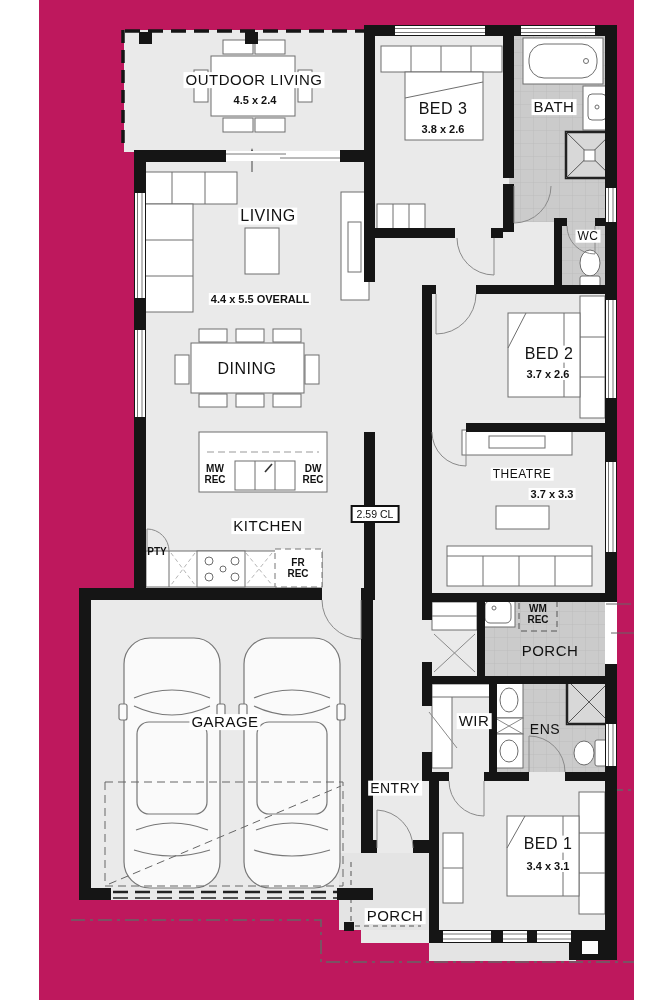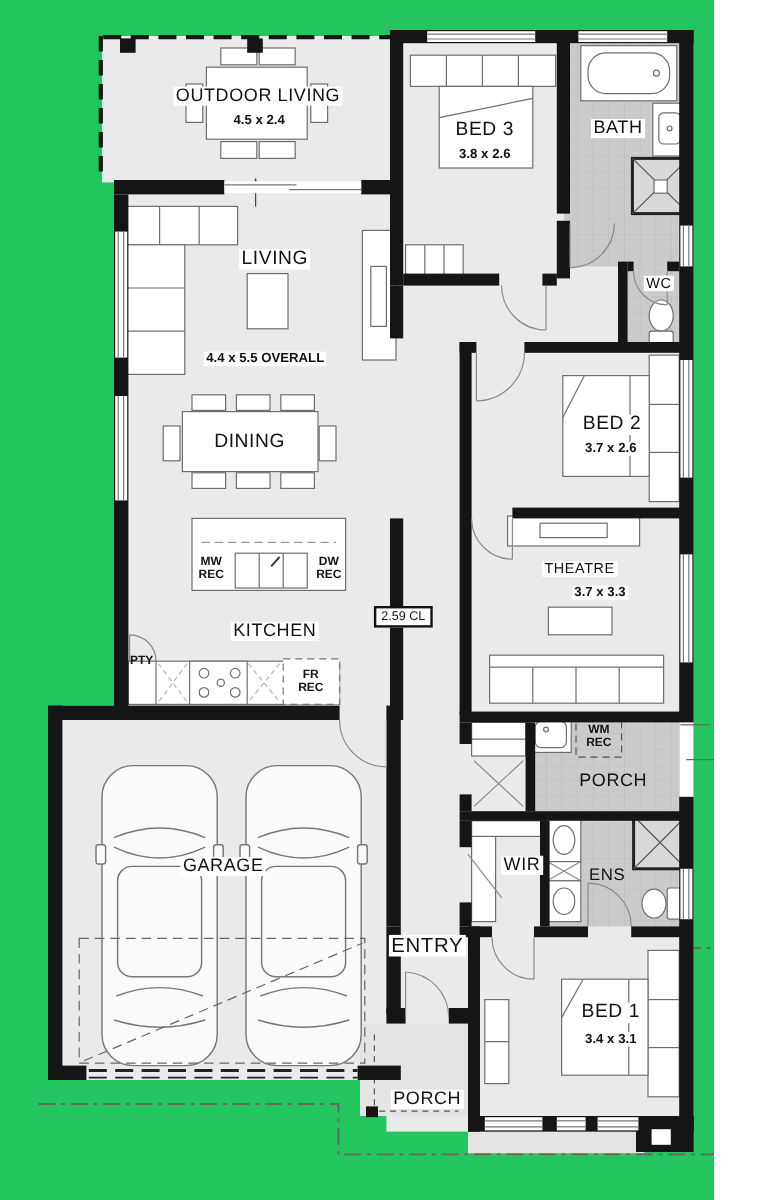--- a/index.html
+++ b/index.html
@@ -1,17 +1,17 @@
 <!DOCTYPE html>
 <html><head>
 <meta charset="utf-8">
 <style>
   html,body{margin:0;padding:0;background:#fff;}
-  .plan{position:relative;width:595px;height:1000px;background:#22c55e;overflow:hidden;
-        font-family:"Liberation Sans", sans-serif;}
+  .plan{position:relative;width:595px;height:1000px;background:#be185d;overflow:hidden;
+        font-family:"Liberation Sans", sans-serif;margin-left:39px;}
   .plan svg{position:absolute;left:0;top:0;}
   .lbl{position:absolute;transform:translate(-50%,-50%);white-space:nowrap;
        background:#fff;padding:0 2px;color:#111;letter-spacing:.5px;line-height:1.05;}
   .dim{position:absolute;transform:translate(-50%,-50%);white-space:nowrap;background:#fff;
        padding:0 2px;color:#111;font-weight:bold;font-size:11px;text-align:center;}
   .rec{position:absolute;transform:translate(-50%,-50%);text-align:center;color:#111;
        font-weight:bold;font-size:10px;line-height:1.1;white-space:pre-line;background:transparent;}
   .clbox{position:absolute;transform:translate(-50%,-50%);background:#fff;border:2px solid #111;
        color:#111;font-weight:normal;font-size:10.5px;padding:1px 4px;white-space:nowrap;}
   .w{fill:#151515;stroke:none;}
@@ -366,28 +366,28 @@
   <div class="lbl" style="left:404px;top:109px;font-size:16px">BED 3</div>
   <div class="dim" style="left:404px;top:129px">3.8 x 2.6</div>
 
   <div class="lbl" style="left:515px;top:107px;font-size:15px">BATH</div>
   <div class="lbl" style="left:549px;top:236px;font-size:12px">WC</div>
 
   <div class="lbl" style="left:510px;top:354px;font-size:16px">BED 2</div>
   <div class="dim" style="left:509px;top:374px">3.7 x 2.6</div>
 
   <div class="lbl" style="left:483px;top:474px;font-size:12px">THEATRE</div>
-  <div class="dim" style="left:500px;top:494px">3.7 x 3.3</div>
+  <div class="dim" style="left:513px;top:494px">3.7 x 3.3</div>
 
   <div class="lbl" style="left:511px;top:651px;font-size:15px;background:transparent">PORCH</div>
   <div class="lbl" style="left:435px;top:721px;font-size:15px">WIR</div>
   <div class="lbl" style="left:506px;top:729px;font-size:14px;background:transparent">ENS</div>
 
   <div class="lbl" style="left:186px;top:722px;font-size:15px">GARAGE</div>
-  <div class="lbl" style="left:356px;top:788px;font-size:17px">ENTRY</div>
+  <div class="lbl" style="left:356px;top:788px;font-size:14px">ENTRY</div>
 
   <div class="lbl" style="left:509px;top:844px;font-size:16px">BED 1</div>
   <div class="dim" style="left:509px;top:866px">3.4 x 3.1</div>
 
   <div class="lbl" style="left:356px;top:916px;font-size:15px">PORCH</div>
 
   <div class="clbox" style="left:336px;top:514px">2.59 CL</div>
   <div class="rec" style="left:118px;top:551px;font-size:10px">PTY</div>
   <div class="rec" style="left:176px;top:474px">MW
 REC</div>

